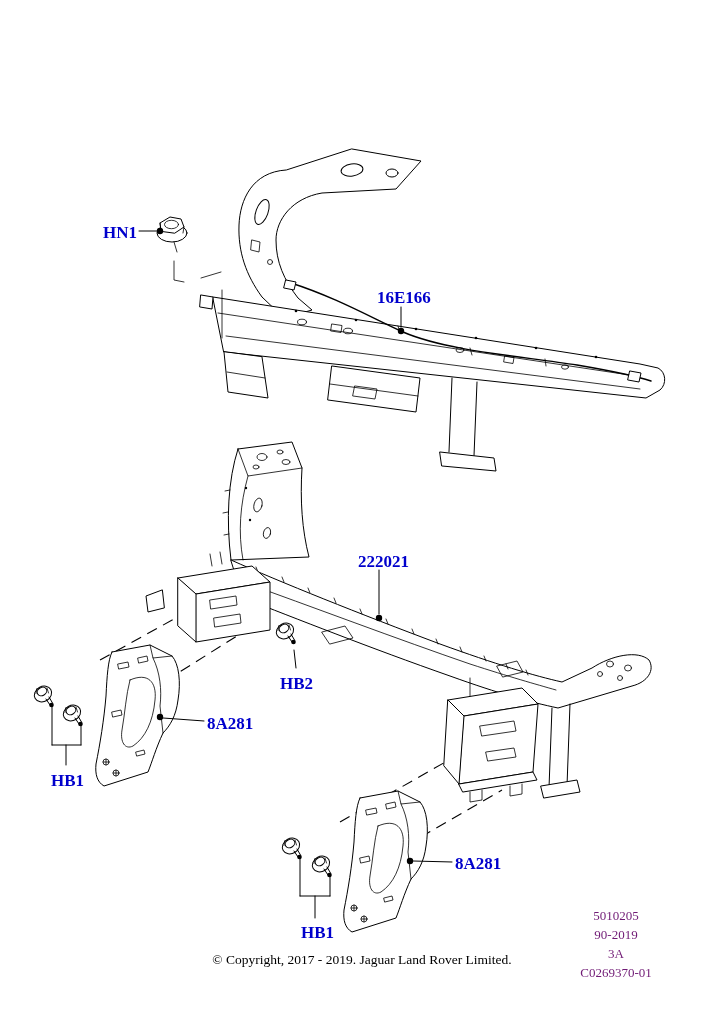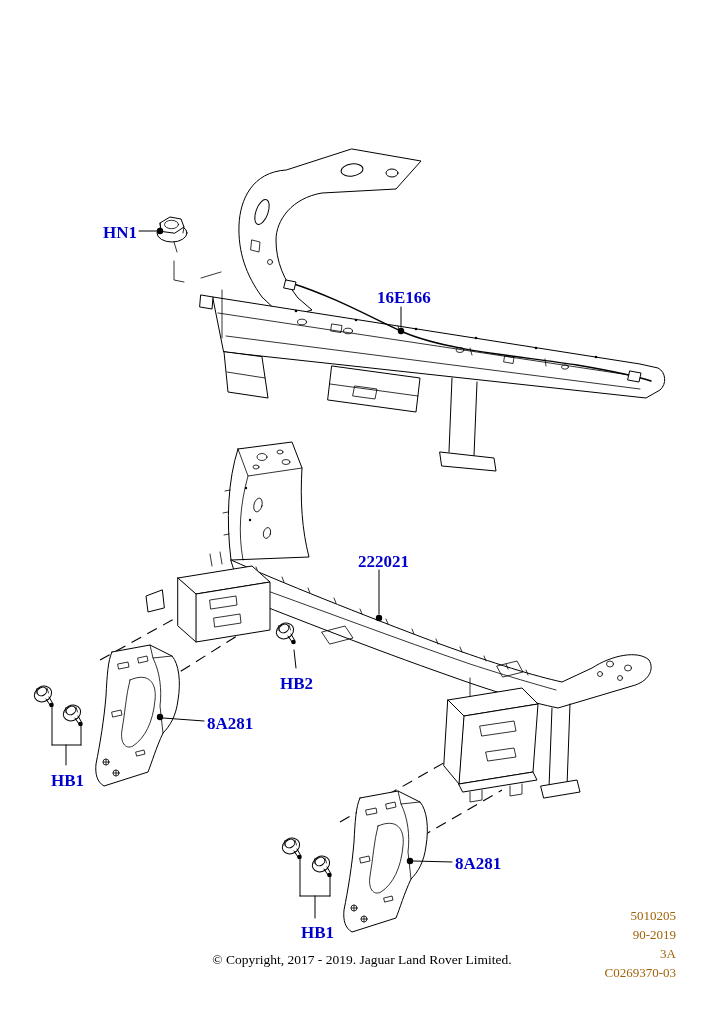--- a/index.html
+++ b/index.html
@@ -7,22 +7,22 @@
         font-family:"Liberation Serif",serif;}
   .diagram-svg{position:absolute;left:0;top:0;width:724px;height:1024px;}
   
   .ln{fill:none;stroke:#000;stroke-width:1;stroke-linecap:round;stroke-linejoin:round;}
   .lnw{fill:#fff;stroke:#000;stroke-width:1;stroke-linecap:round;stroke-linejoin:round;}
   .thin{stroke-width:0.8;}
   .thick{stroke-width:1.4;}
   .dash{fill:none;stroke:#000;stroke-width:1.1;stroke-dasharray:11 7;stroke-linecap:butt;}
   .dot{fill:#000;stroke:none;}
   .callout{font-family:"Liberation Serif",serif;font-weight:bold;font-size:17px;fill:#0000cc;cursor:pointer;}
-  .ref-block{position:absolute;left:556px;top:906px;width:120px;text-align:right;
-             font-size:13px;line-height:19px;color:#a16207;}
+  .ref-block{position:absolute;left:556px;top:906px;width:120px;text-align:center;
+             font-size:13px;line-height:19px;color:#701a75;}
   .copyright{position:absolute;left:0;top:952px;width:724px;text-align:center;
              font-size:13.5px;color:#000;}
 </style>
 </head>
 <body>
 
 <div class="page">
 
   <svg class="diagram-svg" viewBox="0 0 724 1024">
     <defs>
@@ -209,18 +209,18 @@
     <text class="callout" x="51" y="786">HB1</text>
     <text class="callout" x="207" y="729">8A281</text>
     <text class="callout" x="301" y="938">HB1</text>
     <text class="callout" x="455" y="869">8A281</text>
   </svg>
 
   <div class="ref-block">
     <div>5010205</div>
     <div>90-2019</div>
     <div>3A</div>
-    <div>C0269370-03</div>
+    <div>C0269370-01</div>
   </div>
 
   <div class="copyright">© Copyright, 2017 - 2019. Jaguar Land Rover Limited.</div>
 
 </div>
 
 </body></html>

